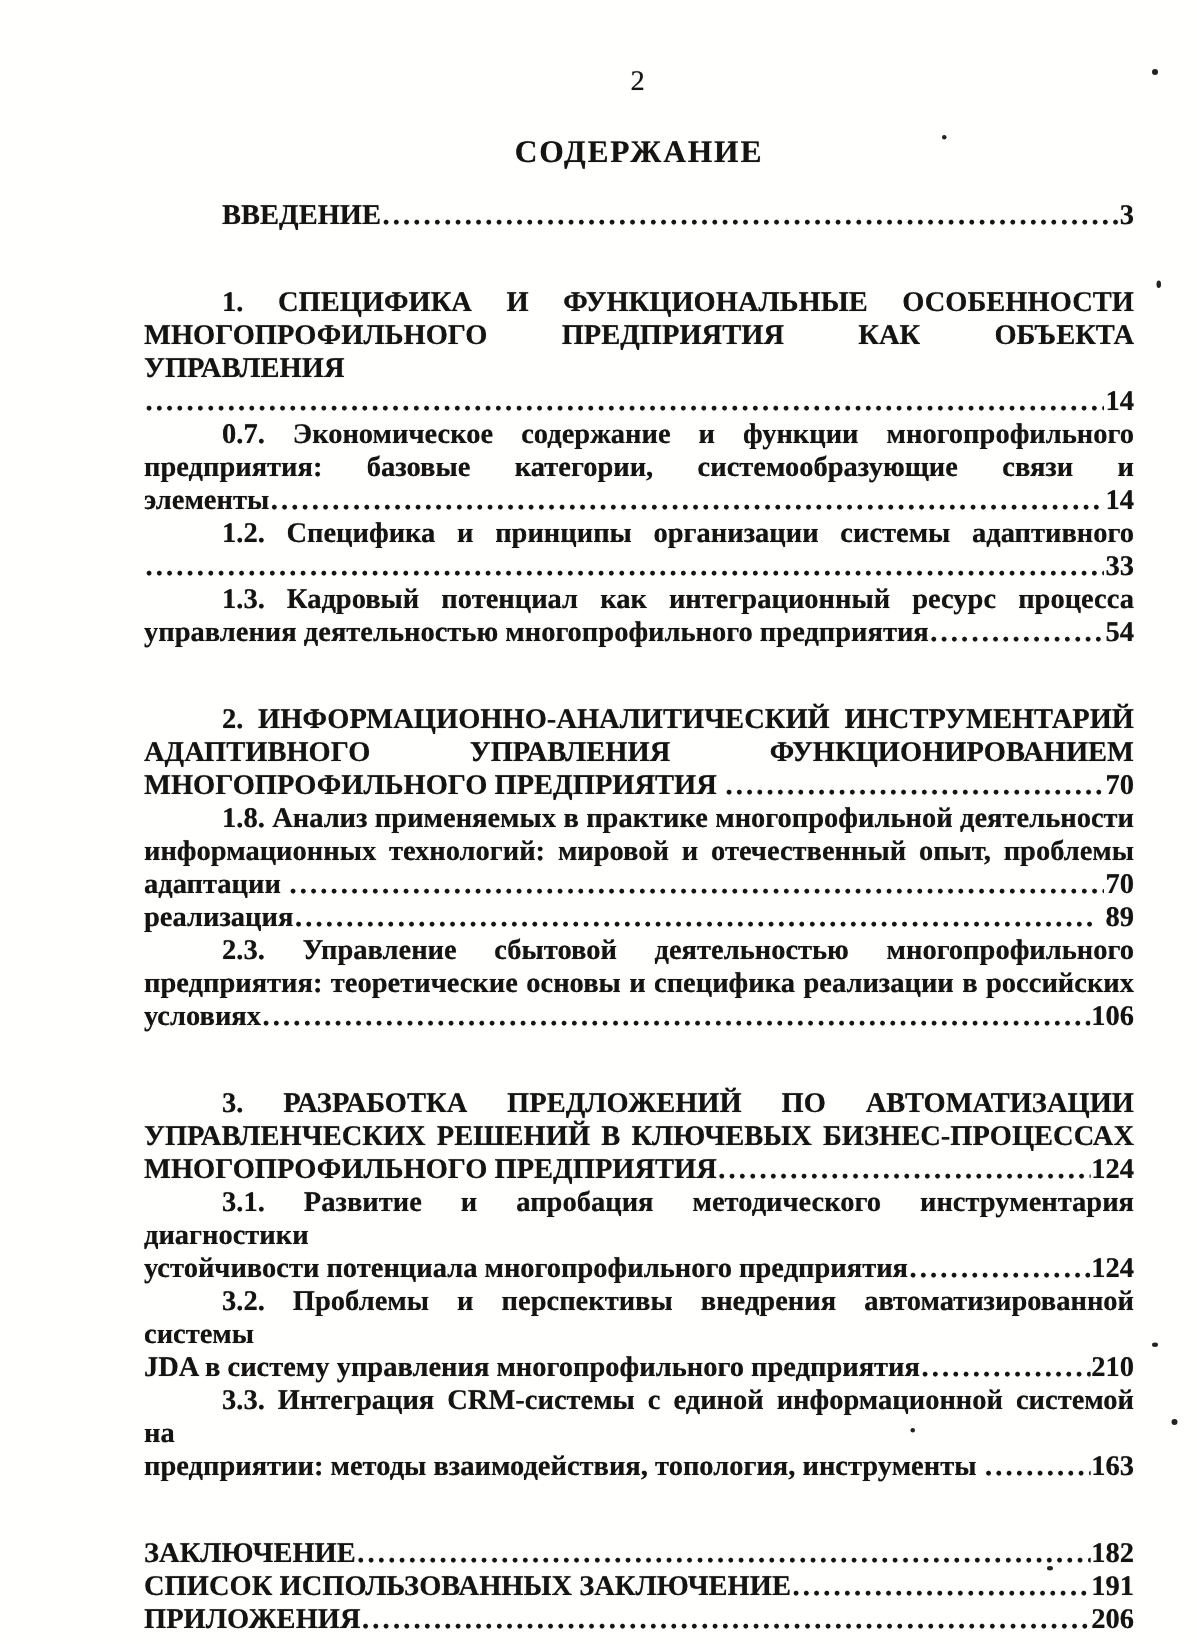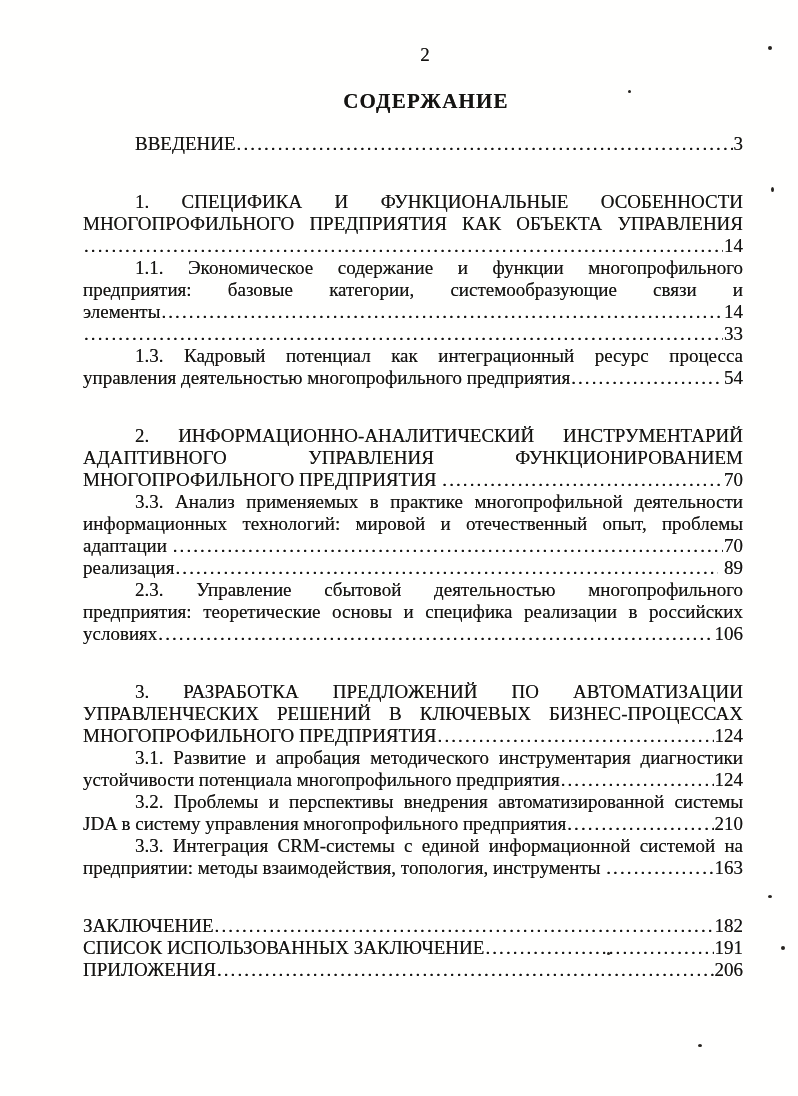--- a/index.html
+++ b/index.html
@@ -24,23 +24,24 @@
     margin: 24px 0 0 0;
     text-align: center;
     font-size: 21px;
     font-weight: bold;
     letter-spacing: 1.2px;
     line-height: 22px;
     transform: translateX(27px);
   }
   .toc {
     position: absolute;
-    left: 83px;
+    left: 96px;
     top: 133px;
     width: 660px;
+    font-weight: bold;
   }
   .line { font-size: 19px; line-height: 22px; }
   .just { text-align: justify; text-align-last: justify; }
   .just.ind { text-indent: 52px; }
   .lead { display: flex; align-items: baseline; }
   .lead.ind { padding-left: 52px; }
   .lead .t  { white-space: pre; flex: 0 0 auto; }
   .lead .dots {
     flex: 1 1 auto;
     overflow: hidden;
@@ -69,29 +70,30 @@
       <div class="entry gap">
         <div class="line just ind">1. СПЕЦИФИКА И ФУНКЦИОНАЛЬНЫЕ ОСОБЕННОСТИ</div>
         <div class="line just">МНОГОПРОФИЛЬНОГО ПРЕДПРИЯТИЯ КАК ОБЪЕКТА УПРАВЛЕНИЯ</div>
         <div class="line lead">
           <span class="t"></span>
           <span class="dots">............................................................................................................................................................................................................................</span>
           <span class="pg">14</span>
         </div>
       </div>
       <div class="entry">
-        <div class="line just ind">1.1. Экономическое содержание и функции многопрофильного</div>
+        <div class="line just ind">0.7. Экономическое содержание и функции многопрофильного</div>
         <div class="line just">предприятия: базовые категории, системообразующие связи и</div>
         <div class="line lead">
           <span class="t">элементы</span>
           <span class="dots">............................................................................................................................................................................................................................</span>
           <span class="pg">14</span>
         </div>
       </div>
       <div class="entry">
+        <div class="line just ind">1.2. Специфика и принципы организации системы адаптивного</div>
         <div class="line lead">
           <span class="dots">............................................................................................................................................................................................................................</span>
           <span class="pg">33</span>
         </div>
       </div>
       <div class="entry">
         <div class="line just ind">1.3. Кадровый потенциал как интеграционный ресурс процесса</div>
         <div class="line lead">
           <span class="t">управления деятельностью многопрофильного предприятия</span>
           <span class="dots">............................................................................................................................................................................................................................</span>
@@ -101,21 +103,21 @@
       <div class="entry gap">
         <div class="line just ind">2. ИНФОРМАЦИОННО-АНАЛИТИЧЕСКИЙ ИНСТРУМЕНТАРИЙ</div>
         <div class="line just">АДАПТИВНОГО УПРАВЛЕНИЯ ФУНКЦИОНИРОВАНИЕМ</div>
         <div class="line lead">
           <span class="t">МНОГОПРОФИЛЬНОГО ПРЕДПРИЯТИЯ </span>
           <span class="dots">............................................................................................................................................................................................................................</span>
           <span class="pg">70</span>
         </div>
       </div>
       <div class="entry">
-        <div class="line just ind">3.3. Анализ применяемых в практике многопрофильной деятельности</div>
+        <div class="line just ind">1.8. Анализ применяемых в практике многопрофильной деятельности</div>
         <div class="line just">информационных технологий: мировой и отечественный опыт, проблемы</div>
         <div class="line lead">
           <span class="t">адаптации </span>
           <span class="dots">............................................................................................................................................................................................................................</span>
           <span class="pg">70</span>
         </div>
       </div>
       <div class="entry">
         <div class="line lead">
           <span class="t">реализация</span>

